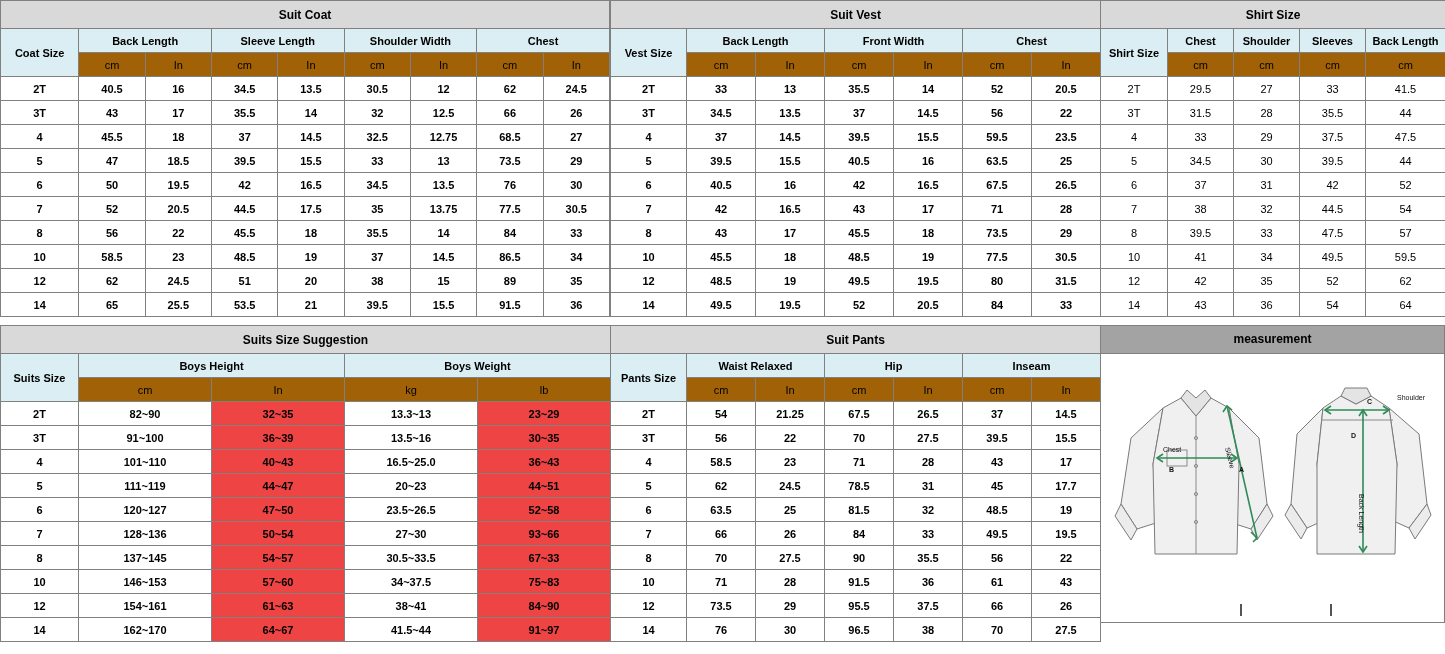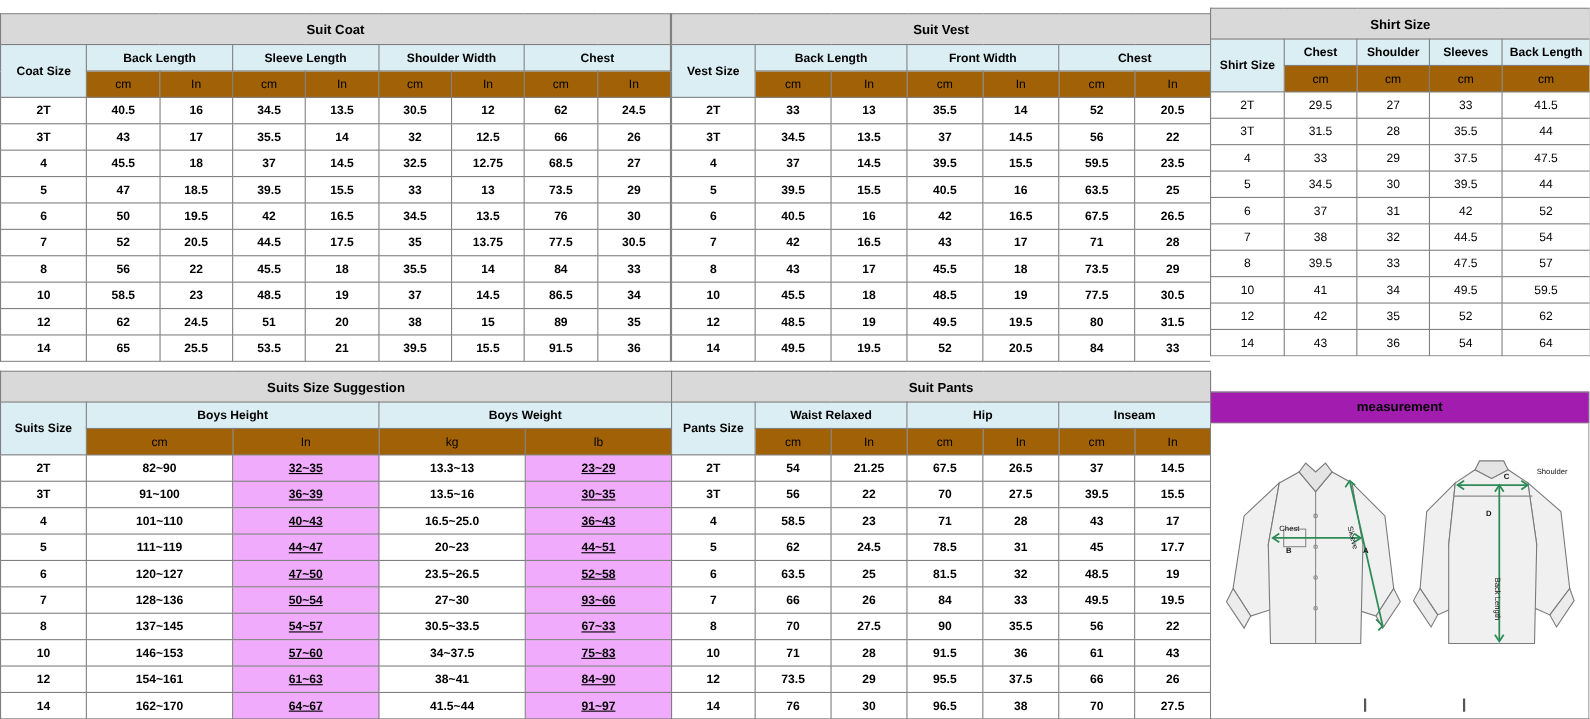--- a/index.html
+++ b/index.html
@@ -12,21 +12,20 @@
     font-size: 11px;
     color: #000;
     overflow: hidden;
   }
   .page {
     position: relative;
     width: 1253px; height: 654px;
     background: #ffffff;
     display: flex;
     gap: 0;
-    align-items: flex-end;
   }
   .col {
     display: flex;
     flex-direction: column;
   }
   .col-left { width: 610px; }
   .col-mid  { width: 490px; }
   .col-right{ width: 345px; }
 
   .gutter {
@@ -61,43 +60,41 @@
     font-weight: bold;
   }
   .hdr-sub {
     background: #a16207;
     font-weight: normal;
   }
   .sizecell {
     font-weight: bold;
   }
   .tint {
-    background: #f0abfc;
-    text-decoration: underline;
+    background: #ef4444;
   }
   .bold { font-weight: bold; }
 
   
   .meas-wrap {
     border: 1px solid #808080;
     border-top: none;
     background: #ffffff;
     height: 268px;
     position: relative;
     overflow: hidden;
   }
   .meas-title {
-    background: #a21caf;
+    background: #a3a3a3;
     border: 1px solid #808080;
     font-weight: bold;
     font-size: 12px;
     text-align: center;
     height: 27px;
     line-height: 27px;
-    margin-top: 24px;
   }
   svg.diagram { display: block; }
 </style>
 </head>
 <body>
 
 <div class="page">
 
   <div class="col col-left">
 

